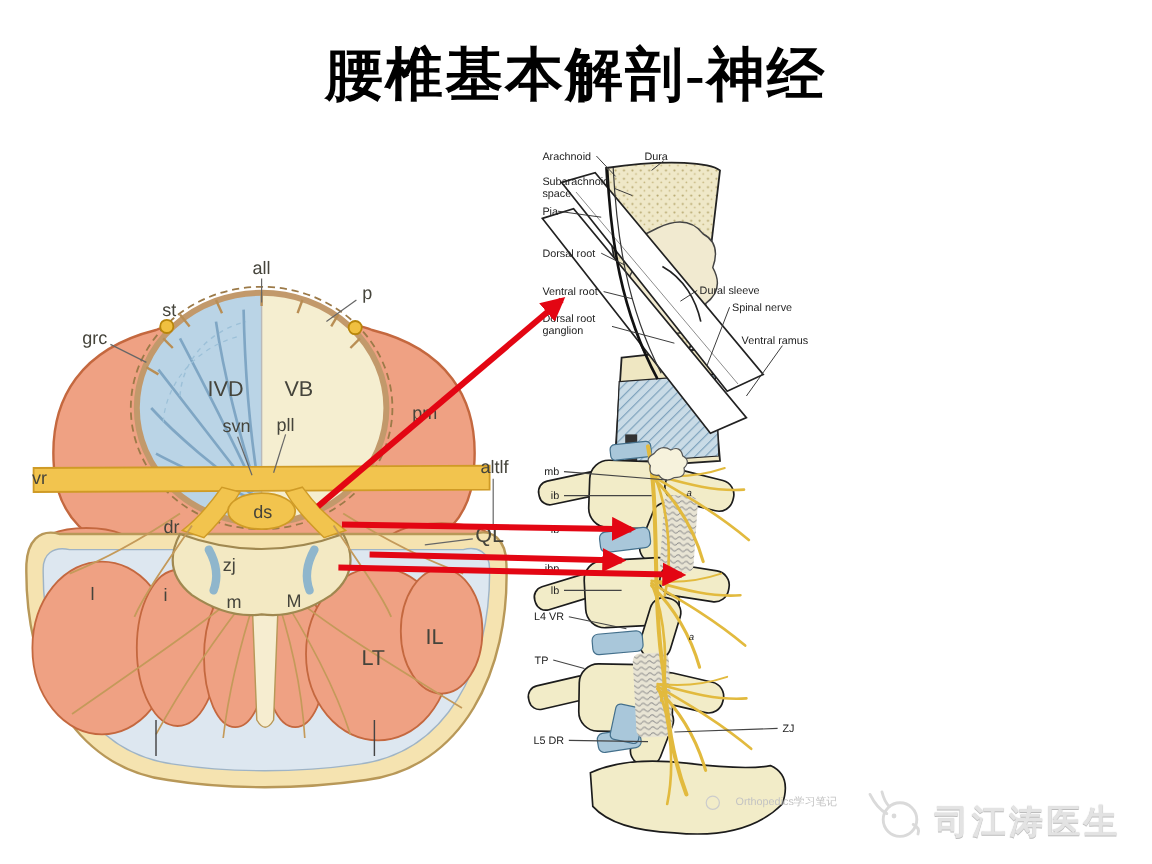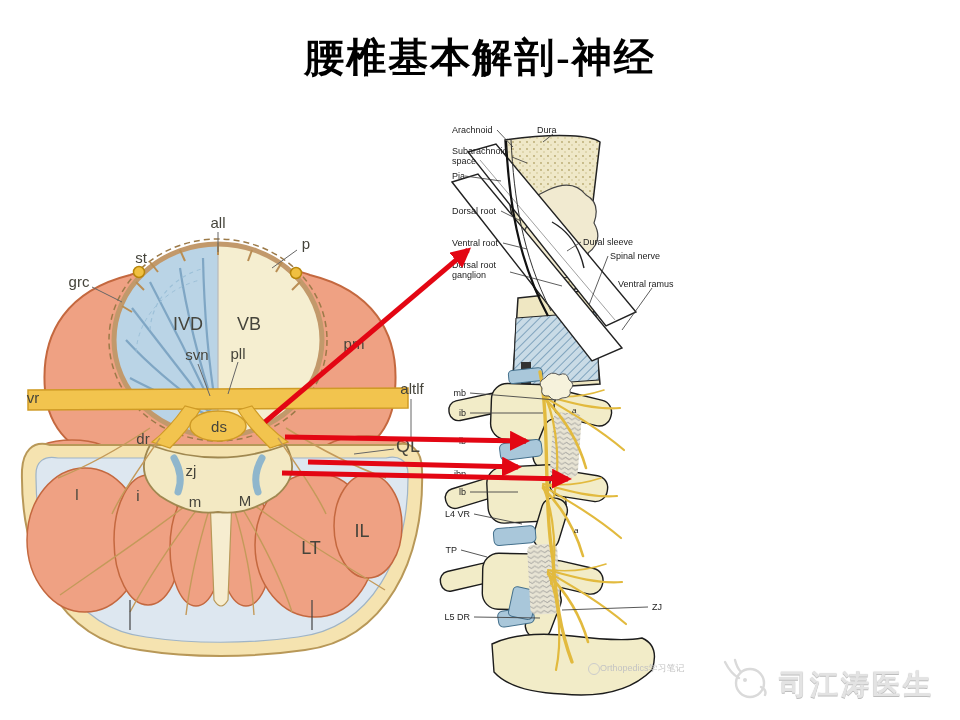--- a/index.html
+++ b/index.html
@@ -1,30 +1,30 @@
 <!DOCTYPE html>
 <html><head>
 <meta charset="utf-8">
 <style>
   html,body{margin:0;padding:0;background:#fff;}
   .slide{position:relative;width:960px;height:720px;background:#ffffff;overflow:hidden;
          font-family:"Liberation Sans",sans-serif;}
   .title{position:absolute;top:30px;left:0;right:0;text-align:center;
-         font-family:"Liberation Serif",serif;font-weight:700;font-size:40px;
+         font-family:"Liberation Serif",serif;font-weight:700;font-size:48px;
          color:#000;letter-spacing:2px;}
   .gfx{position:absolute;left:0;top:0;}
   svg text{font-family:"Liberation Sans",sans-serif;}
   .lblL{font-size:15px;fill:#45443b;}
   .lblLbig{font-size:18px;fill:#45443b;}
   .lblR{font-size:9px;fill:#222;}
   .lblRa{font-size:8px;fill:#222;font-style:italic;}
   .wm-account{position:absolute;right:26px;bottom:16px;display:flex;align-items:flex-end;gap:8px;}
   .wm-account .txt{font-size:28px;font-weight:700;letter-spacing:3px;color:#e3e3e3;
                    text-shadow:0 1px 0 #bdbdbd, 0 0 1px #cfcfcf;}
-  .wm-source{position:absolute;left:588px;top:662px;display:flex;align-items:center;gap:0;
+  .wm-source{position:absolute;left:588px;top:662px;display:flex;align-items:center;gap:13px;
              font-size:9px;color:#c3c3c3;}
   .wm-source .dot{width:10px;height:10px;border:1px solid #cccccc;border-radius:50%;display:inline-block;}
 </style>
 </head>
 <body>
 
 <div class="slide">
 
   <div class="title">腰椎基本解剖-神经</div>
 

